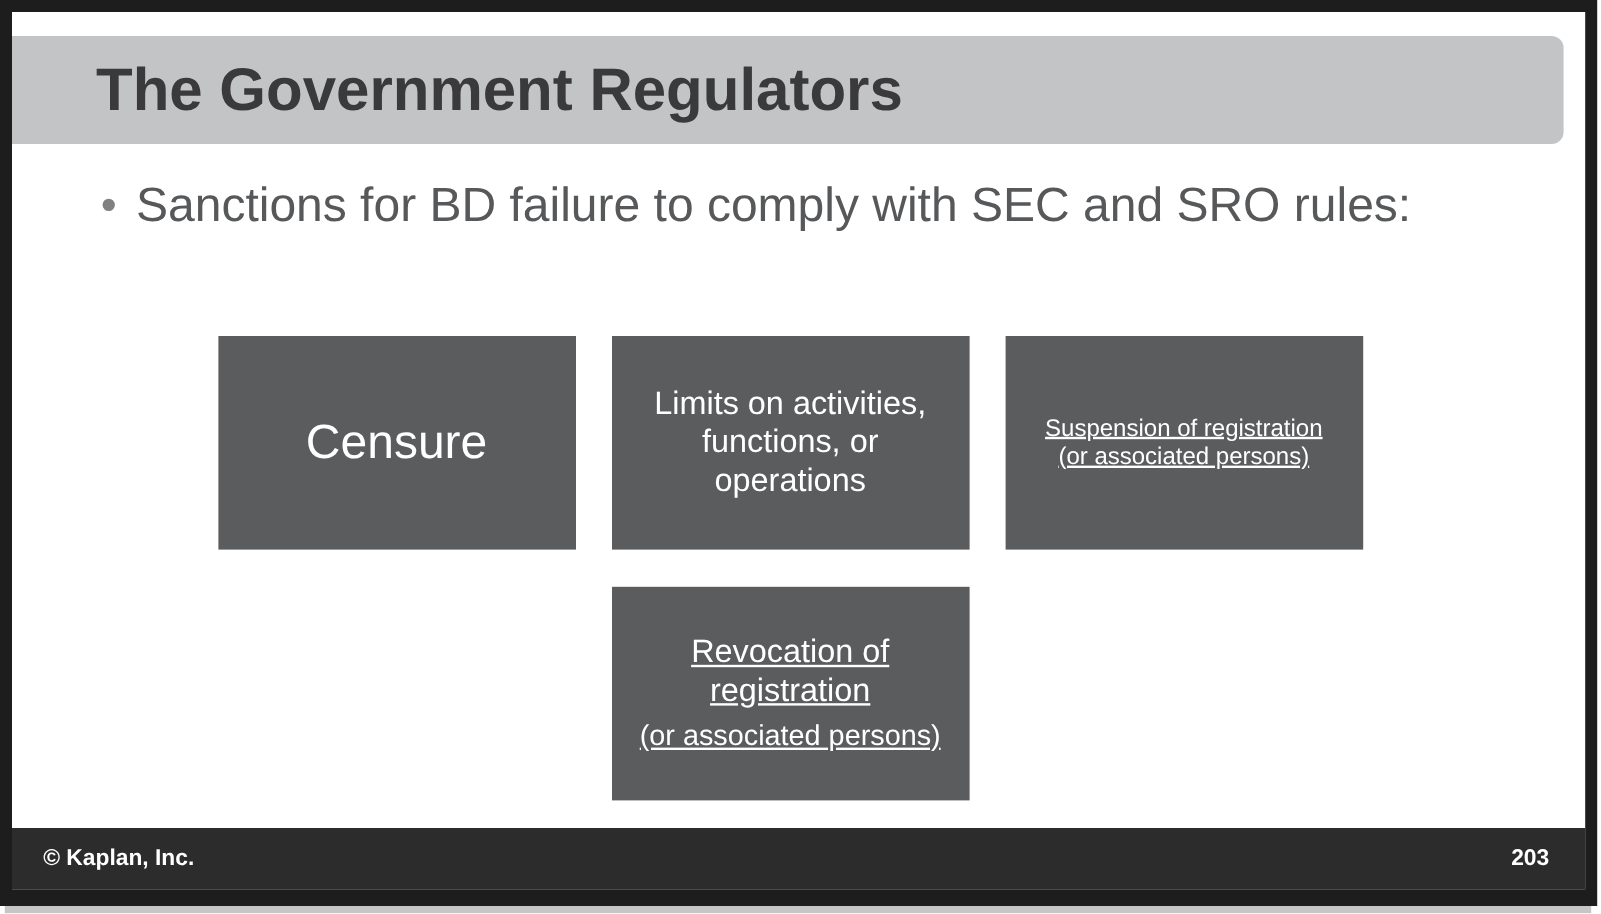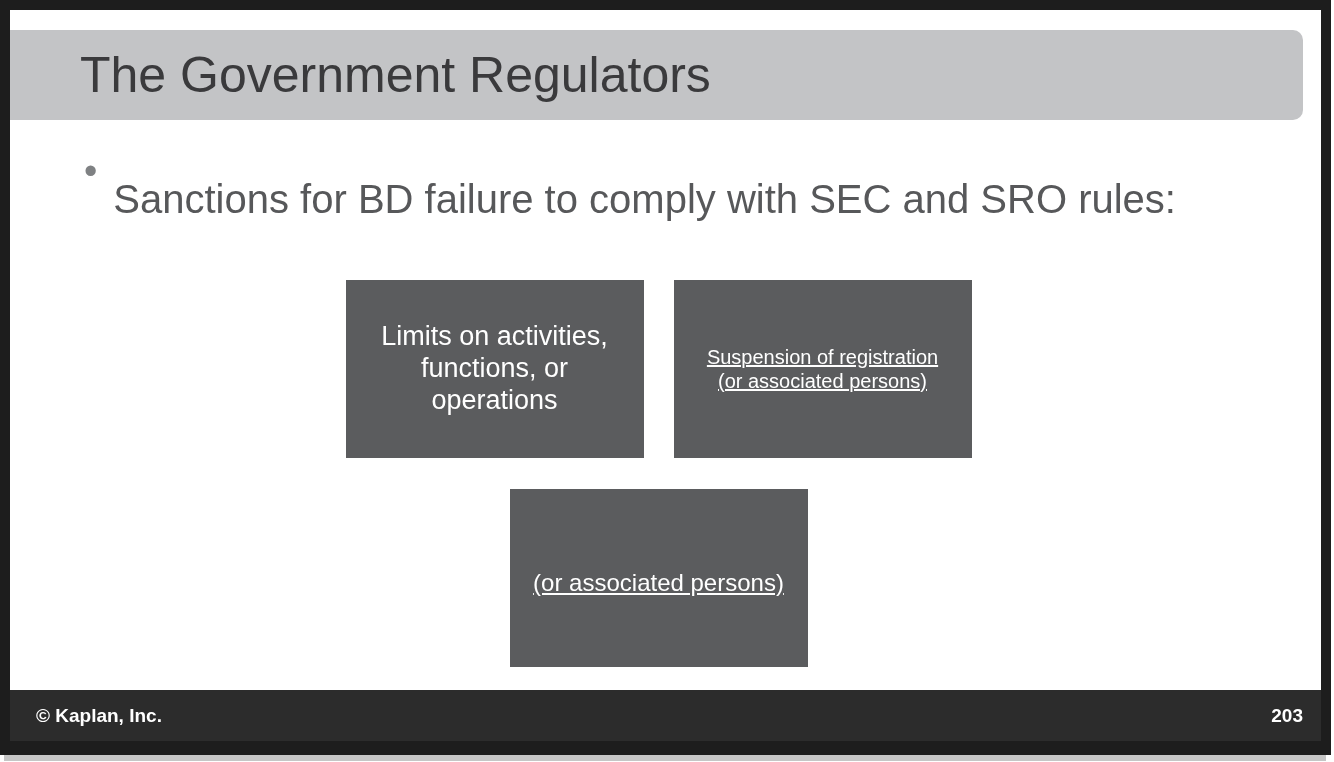--- a/index.html
+++ b/index.html
@@ -32,21 +32,21 @@
     position: absolute;
     top: 20px; left: 0; right: 18px;
     height: 90px;
     background: var(--title-bar, #c3c4c6);
     border-radius: 0 10px 10px 0;
     display: flex; align-items: center;
     padding-left: 70px;
   }
   .title {
     font-size: 50px;
-    font-weight: normal;
+    font-weight: bold;
     color: var(--title-text, #3a3a3c);
     letter-spacing: 0px;
     white-space: nowrap;
   }
   
   .bullet-row {
     position: absolute;
     top: 132px; left: 74px;
     display: flex;
     align-items: flex-start;
@@ -55,21 +55,20 @@
     font-size: 38px;
     line-height: 58px;
     color: #7f8183;
     margin-right: 16px;
   }
   .bullet-text {
     font-size: 40px;
     line-height: 1.45;
     color: var(--body-text, #57585a);
     max-width: 1080px;
-    margin-top: 28px;
   }
   
   .boxes-row {
     position: absolute;
     left: 0; right: 14px;
     display: flex;
     justify-content: center;
     gap: 30px;
   }
   .row-1 { top: 270px; }
@@ -93,21 +92,21 @@
   
   .footer {
     position: absolute;
     left: 0; right: 0; bottom: 0;
     height: 51px;
     background: var(--footer-bar, #2c2c2c);
     color: var(--footer-text, #ffffff);
     display: flex;
     align-items: center;
     justify-content: space-between;
-    padding: 0 18px 0 26px;
+    padding: 0 30px 0 26px;
     font-size: 19px;
     font-weight: bold;
   }
 </style>
 </head>
 <body>
 
 <div class="canvas">
   <div class="frame">
 
@@ -115,33 +114,37 @@
       <h1 class="title">The Government Regulators</h1>
     </div>
 
     <div class="bullet-row">
       <span class="bullet-marker">•</span>
       <p class="bullet-text">Sanctions for BD failure to comply with SEC and SRO rules:</p>
     </div>
 
     <div class="boxes-row row-1">
       <div class="sanction-box">
+        <span class="box-label big">Censure</span>
+      </div>
+      <div class="sanction-box">
         <span class="box-label mid">Limits on activities, functions, or operations</span>
       </div>
       <div class="sanction-box">
         <span class="box-text-stack">
           <span class="box-label small">Suspension of registration</span>
           <span class="box-sublabel small">(or associated persons)</span>
         </span>
       </div>
     </div>
 
     <div class="boxes-row row-2">
       <div class="sanction-box">
         <span class="box-text-stack">
+          <span class="box-label rev">Revocation of registration</span>
           <span class="box-sublabel rev">(or associated persons)</span>
         </span>
       </div>
     </div>
 
     <div class="footer">
       <span>© Kaplan, Inc.</span>
       <span>203</span>
     </div>
 

